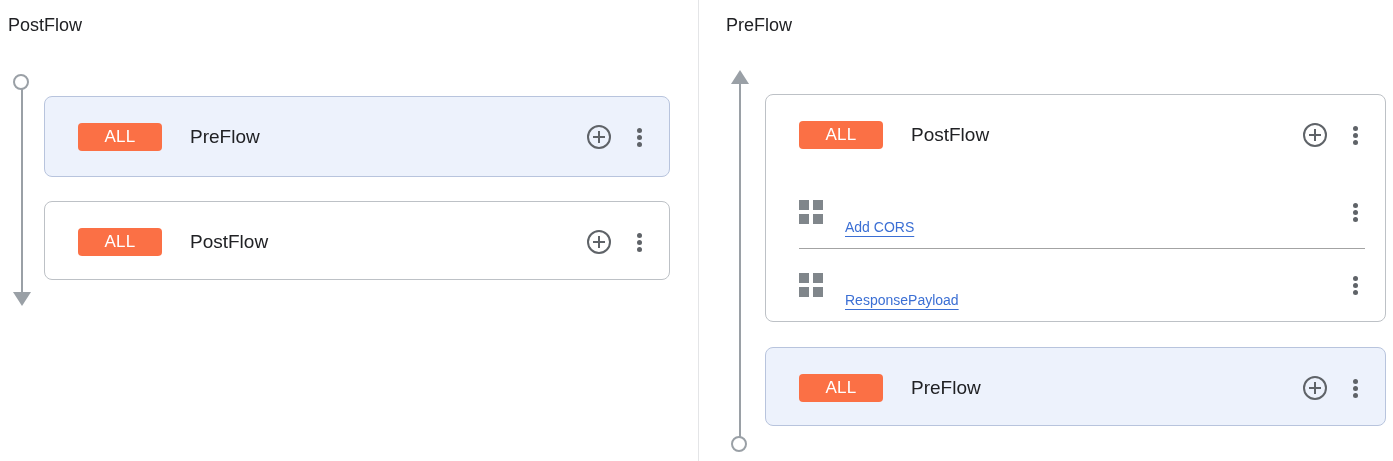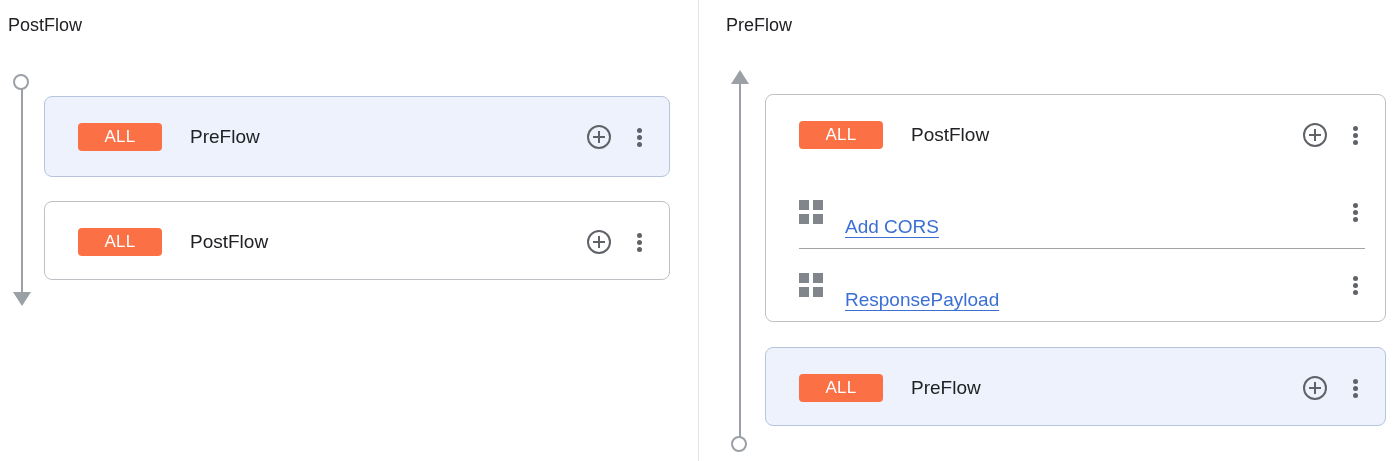--- a/index.html
+++ b/index.html
@@ -214,21 +214,21 @@
     gap: 4px;
   }
   .icon-grid i {
     display: block;
     background: #80868b;
   }
 
   .policy-link {
     flex: 1 1 auto;
     margin-left: 22px;
-    font-size: 19px;
+    font-size: 14px;
     color: #3b6fd4;
     text-decoration: underline;
     text-underline-offset: 4px;
     white-space: nowrap;
     cursor: pointer;
     margin-top: 30px;
   }
 
   .policy-actions {
     flex: 0 0 auto;

